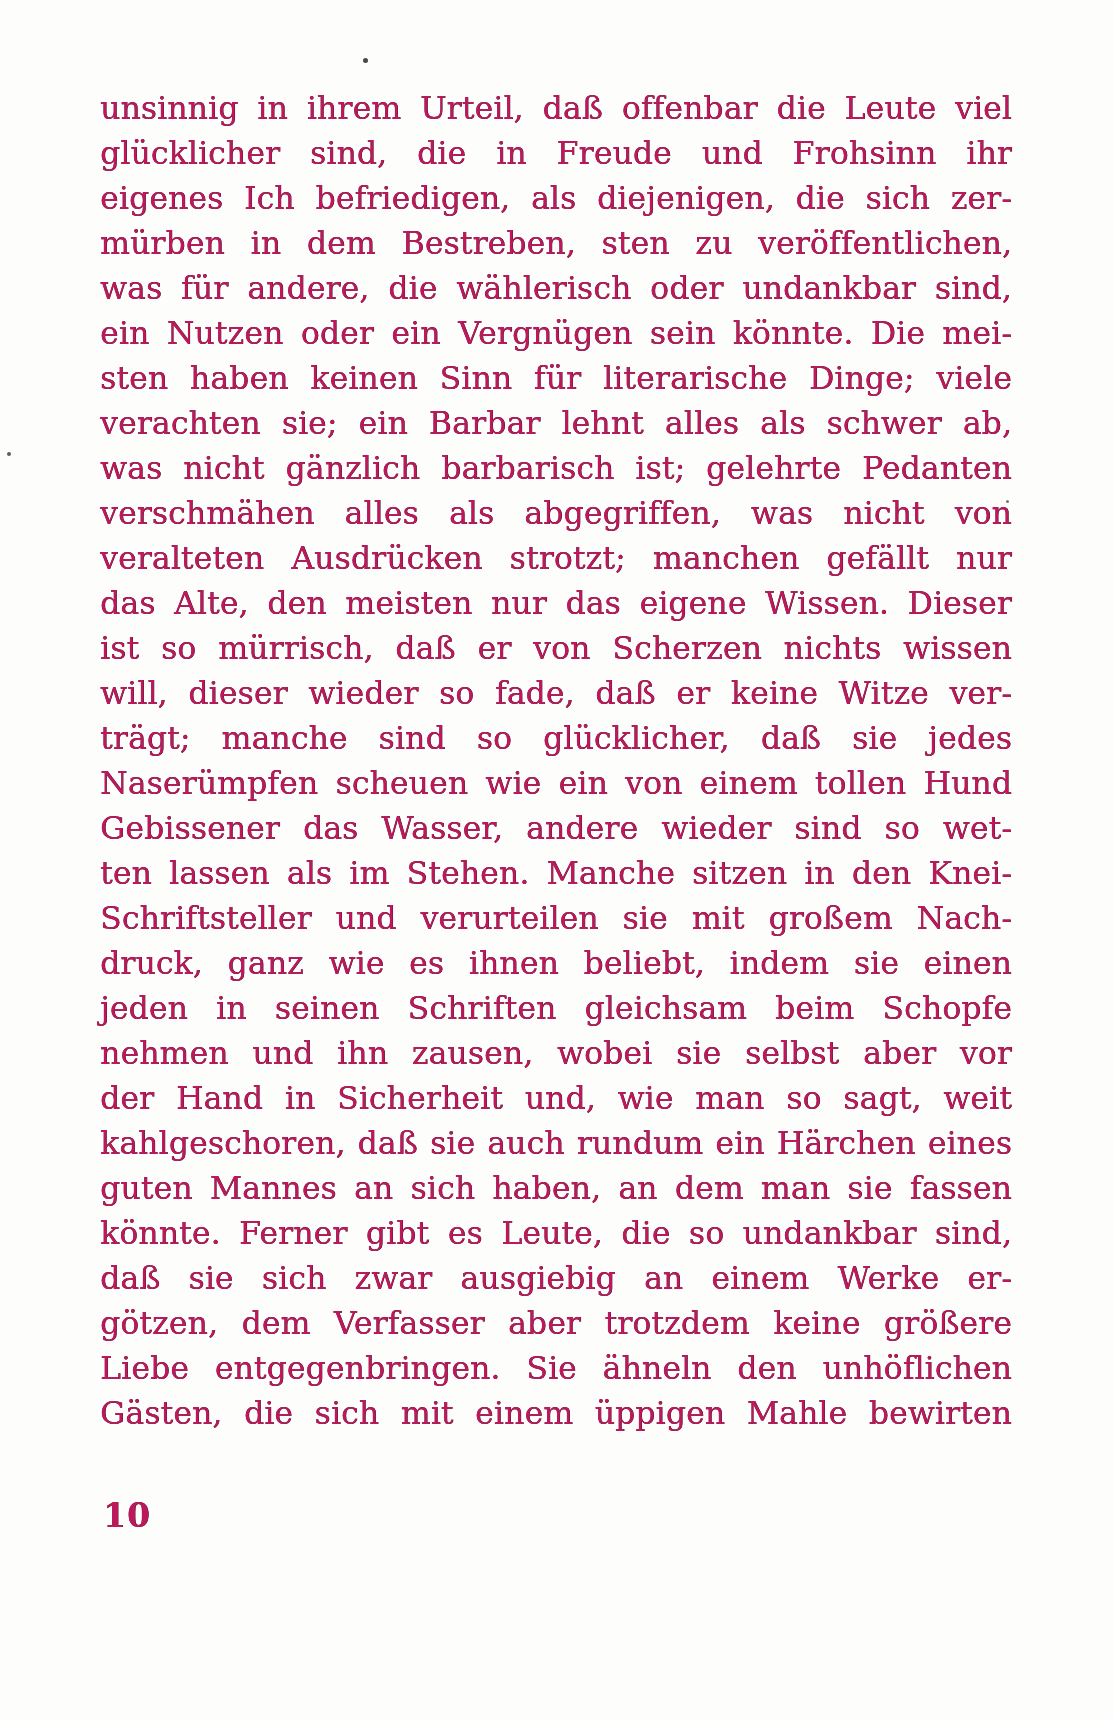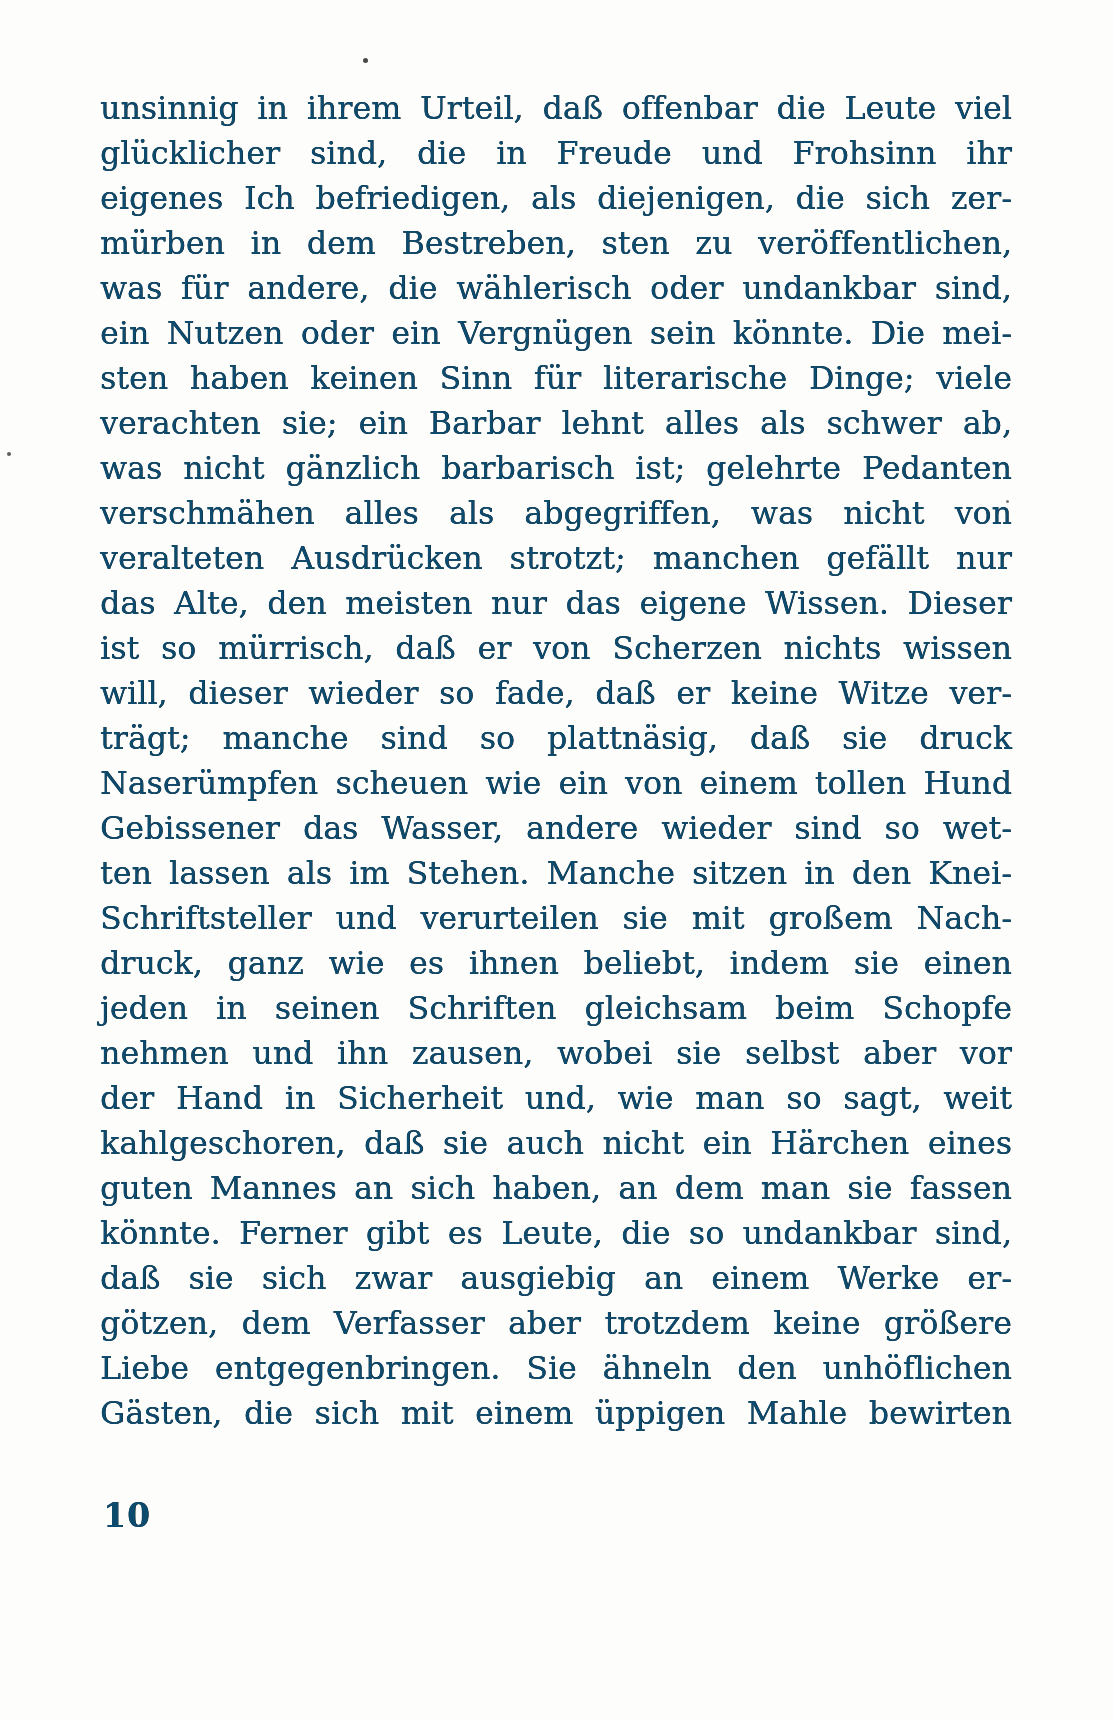--- a/index.html
+++ b/index.html
@@ -7,21 +7,21 @@
     padding: 0;
     background: #e8e8e8;
   }
   .page {
     position: relative;
     width: 1114px;
     height: 1720px;
     background: #fdfdfb;
     overflow: hidden;
     font-family: "DejaVu Serif", "Liberation Serif", serif;
-    color: #0c4a6e;
+    color: #be185d;
   }
   .text-block {
     position: absolute;
     left: 100px;
     top: 86px;
     width: 912px;
   }
   .line {
     font-size: 31.5px;
     line-height: 45px;
@@ -61,30 +61,30 @@
       <div class="line">was für andere, die wählerisch oder undankbar sind,</div>
       <div class="line">ein Nutzen oder ein Vergnügen sein könnte. Die mei-</div>
       <div class="line">sten haben keinen Sinn für literarische Dinge; viele</div>
       <div class="line">verachten sie; ein Barbar lehnt alles als schwer ab,</div>
       <div class="line">was nicht gänzlich barbarisch ist; gelehrte Pedanten</div>
       <div class="line">verschmähen alles als abgegriffen, was nicht von</div>
       <div class="line">veralteten Ausdrücken strotzt; manchen gefällt nur</div>
       <div class="line">das Alte, den meisten nur das eigene Wissen. Dieser</div>
       <div class="line">ist so mürrisch, daß er von Scherzen nichts wissen</div>
       <div class="line">will, dieser wieder so fade, daß er keine Witze ver-</div>
-      <div class="line">trägt; manche sind so plattnäsig, daß sie druck</div>
+      <div class="line">trägt; manche sind so glücklicher, daß sie jedes</div>
       <div class="line">Naserümpfen scheuen wie ein von einem tollen Hund</div>
       <div class="line">Gebissener das Wasser, andere wieder sind so wet-</div>
       <div class="line">ten lassen als im Stehen. Manche sitzen in den Knei-</div>
       <div class="line">Schriftsteller und verurteilen sie mit großem Nach-</div>
       <div class="line">druck, ganz wie es ihnen beliebt, indem sie einen</div>
       <div class="line">jeden in seinen Schriften gleichsam beim Schopfe</div>
       <div class="line">nehmen und ihn zausen, wobei sie selbst aber vor</div>
       <div class="line">der Hand in Sicherheit und, wie man so sagt, weit</div>
-      <div class="line">kahlgeschoren, daß sie auch nicht ein Härchen eines</div>
+      <div class="line">kahlgeschoren, daß sie auch rundum ein Härchen eines</div>
       <div class="line">guten Mannes an sich haben, an dem man sie fassen</div>
       <div class="line">könnte. Ferner gibt es Leute, die so undankbar sind,</div>
       <div class="line">daß sie sich zwar ausgiebig an einem Werke er-</div>
       <div class="line">götzen, dem Verfasser aber trotzdem keine größere</div>
       <div class="line">Liebe entgegenbringen. Sie ähneln den unhöflichen</div>
       <div class="line">Gästen, die sich mit einem üppigen Mahle bewirten</div>
     </div>
   <div class="page-number">10</div>
   <div class="speck speck-1"></div>
   <div class="speck speck-2"></div>

